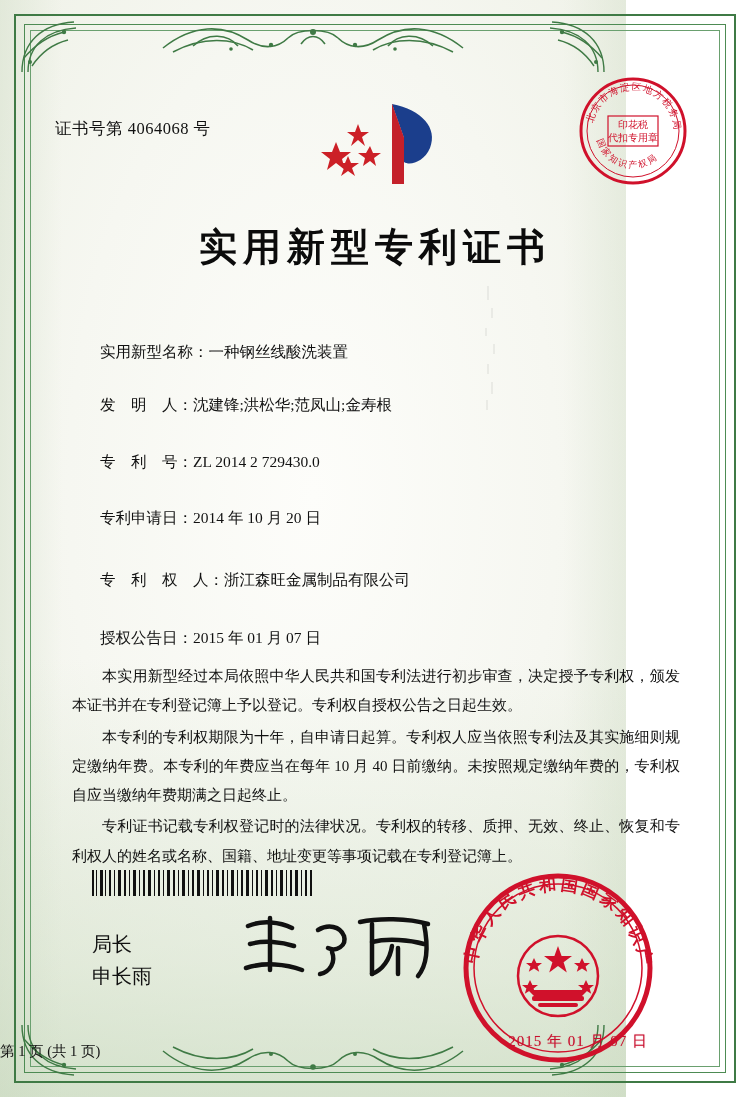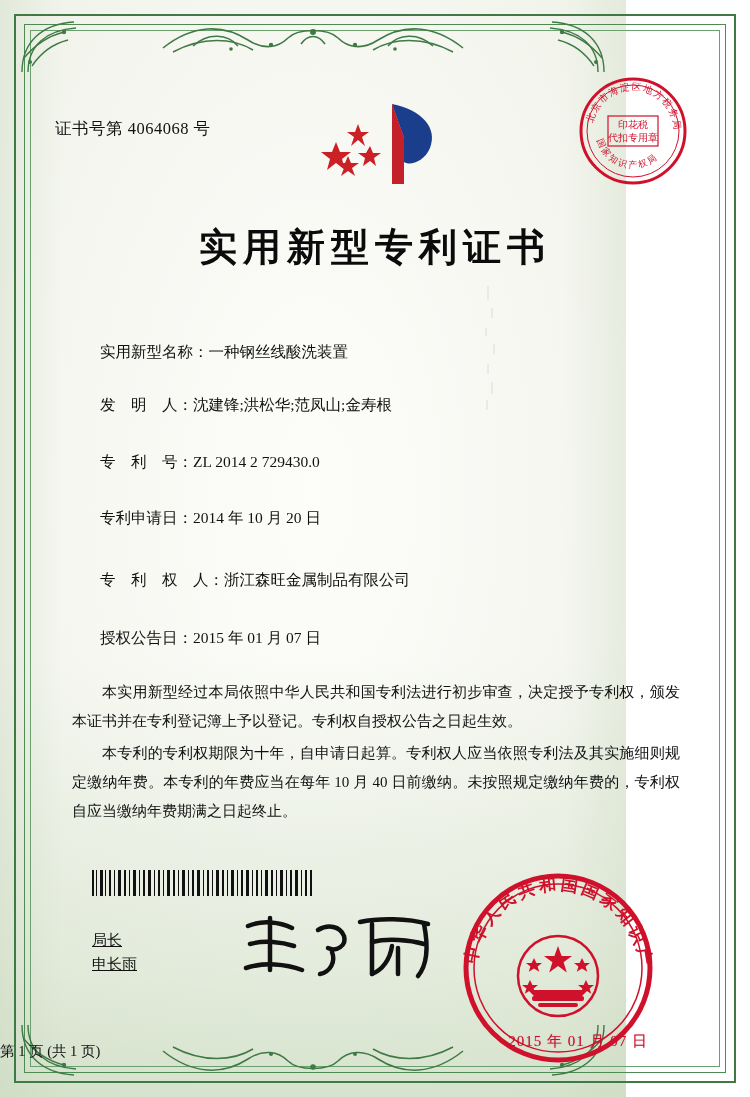--- a/index.html
+++ b/index.html
@@ -172,45 +172,43 @@
   #paragraphs {
     position: absolute;
     left: 22px;
     top: 592px;
     width: 608px;
     font-size: 15px;
     line-height: 1.95;
     color: #111;
     text-align: justify;
     font-family: "Liberation Serif", serif;
-    margin-top: 16px;
   }
   #paragraphs p {
     margin: 0 0 2px 0;
     text-indent: 2em;
   }
 
   
   #barcode {
     position: absolute;
     left: 42px;
     top: 800px;
     width: 220px;
     height: 26px;
   }
 
   
   #sig-block {
     position: absolute;
     left: 42px;
     top: 858px;
-    font-size: 15px;
+    font-size: 20px;
     line-height: 1.6;
     color: #111;
-    text-decoration: underline;
   }
   #sig-hand {
     position: absolute;
     left: 182px;
     top: 838px;
     width: 230px;
     height: 80px;
   }
 
   
@@ -417,20 +415,21 @@
       <span class="field-label">专　利　权　人：</span><span class="field-value">浙江森旺金属制品有限公司</span>
     </div>
 
     <div class="field-row" id="row-pubdate">
       <span class="field-label">授权公告日：</span><span class="field-value">2015 年 01 月 07 日</span>
     </div>
 
     <div id="paragraphs">
       <p>本实用新型经过本局依照中华人民共和国专利法进行初步审查，决定授予专利权，颁发本证书并在专利登记簿上予以登记。专利权自授权公告之日起生效。</p>
       <p>本专利的专利权期限为十年，自申请日起算。专利权人应当依照专利法及其实施细则规定缴纳年费。本专利的年费应当在每年 10 月 40 日前缴纳。未按照规定缴纳年费的，专利权自应当缴纳年费期满之日起终止。</p>
+      <p>专利证书记载专利权登记时的法律状况。专利权的转移、质押、无效、终止、恢复和专利权人的姓名或名称、国籍、地址变更等事项记载在专利登记簿上。</p>
     </div>
 
     <div id="barcode">
       <svg width="220" height="26" viewBox="0 0 220 26">
         <g fill="#111">
           <rect x="0" y="0" width="2" height="26"></rect>
             <rect x="4" y="0" width="1" height="26"></rect>
           <rect x="8" y="0" width="3" height="26"></rect>
             <rect x="13" y="0" width="1" height="26"></rect>
           <rect x="17" y="0" width="2" height="26"></rect>

